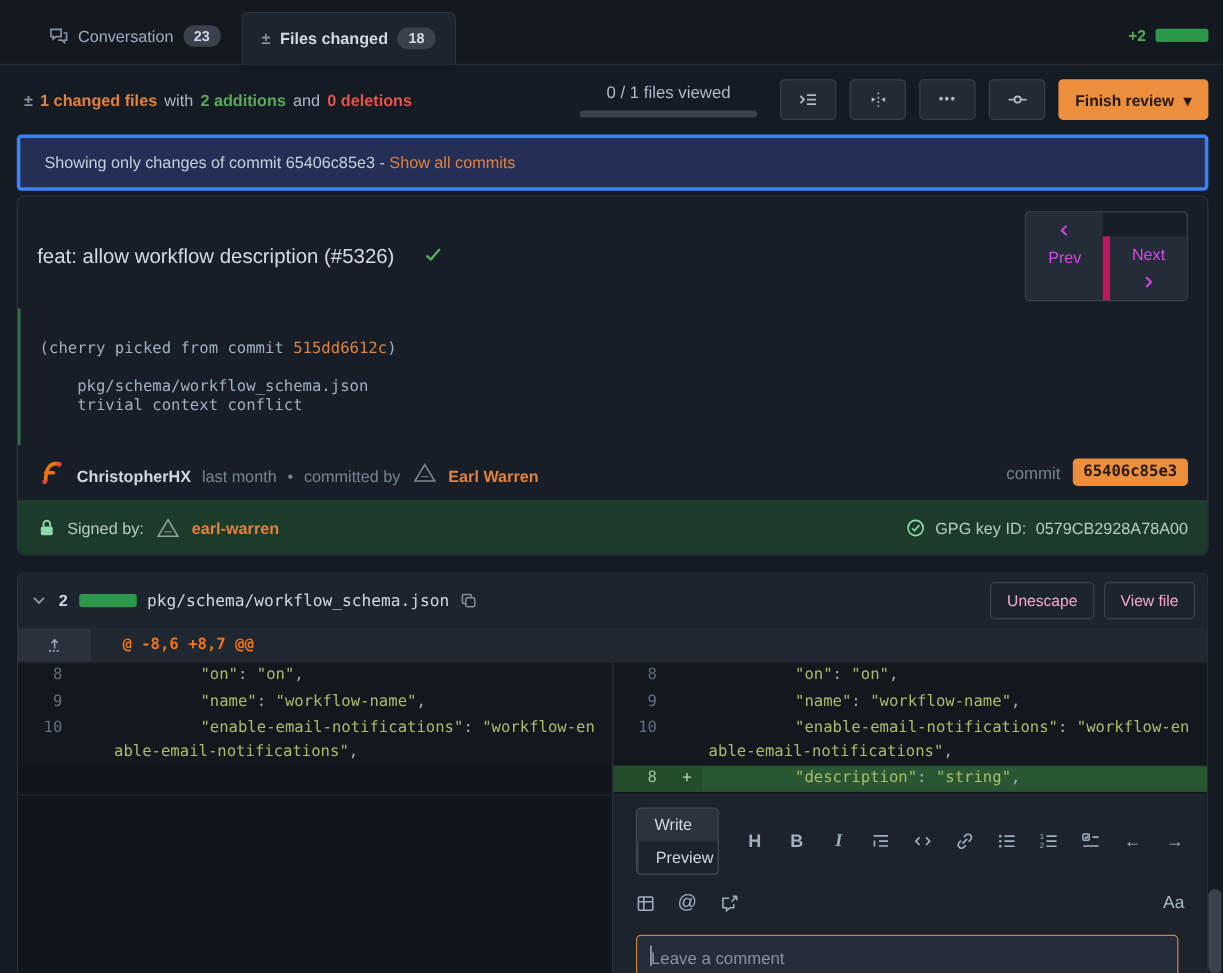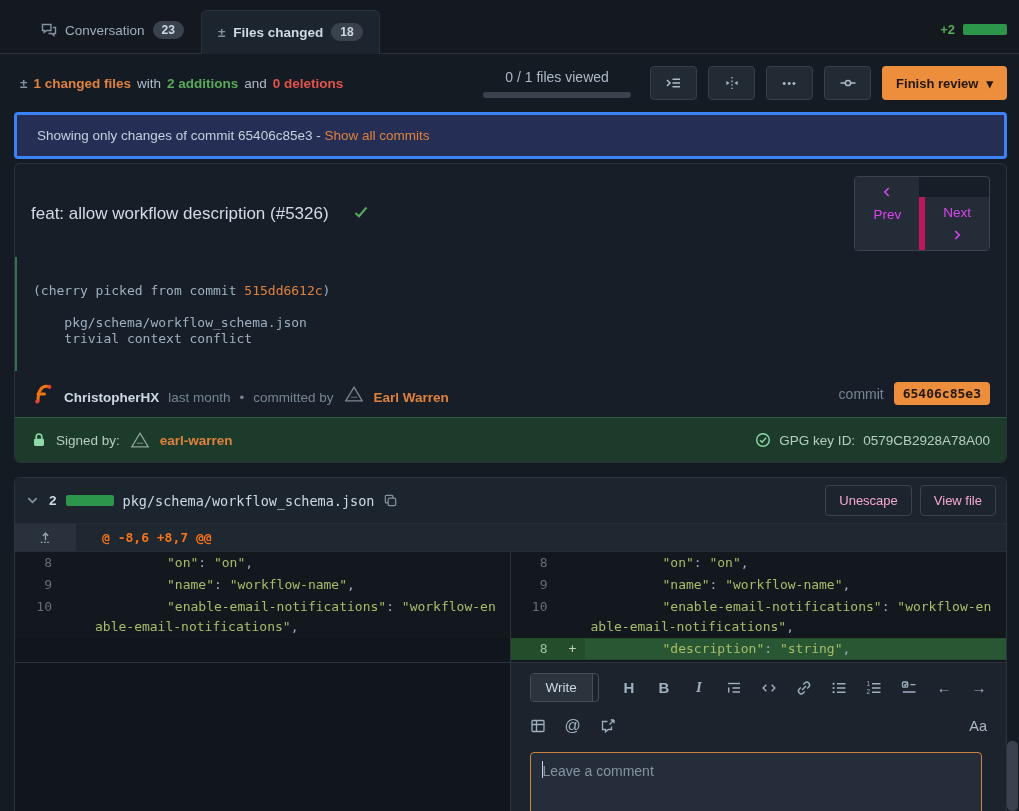--- a/index.html
+++ b/index.html
@@ -91,21 +91,21 @@
   .code .p { color:#9fb0c0; }
   .drow.added { background:#234d2b; }
   .drow.added .code { background:#2a5733; margin-right:0; }
   .drow.placeholder { height:24px; background:#11161d; }
 
   
   .comment-row { display:flex; border-top:1px solid #2b333d; min-height:156px; }
   .left-pad { width:50%; background:#11161d; border-right:1px solid #2b333d; }
   .editor-cell { width:50%; background:#1c232c; padding:10px 19px 0; }
   .ed-row1 { display:flex; align-items:center; gap:19px; }
-  .wp-group { display:flex; border:1px solid #444d58; border-radius:4px; overflow:hidden; margin-right:3px; }
+  .wp-group { display:flex; border:1px solid #444d58; border-radius:4px; overflow:hidden; margin-right:3px;flex-direction:column; }
   .wp-tab { padding:6px 15px; font-size:13.5px; color:#cdd9e5; cursor:pointer; background:transparent; }
   .wp-tab.active { background:#2b333d; }
   .wp-tab + .wp-tab { border-left:1px solid #444d58; }
   .ed-ic { color:#9fb0c0; display:inline-flex; align-items:center; justify-content:center; min-width:16px; cursor:pointer; font-size:15px; }
   .ed-ic.bold { font-weight:800; }
   .ed-ic.italic { font-style:italic; font-family:"Liberation Serif", serif; font-weight:600; }
   .ed-row2 { display:flex; align-items:center; gap:19px; margin-top:15px; }
   .ed-aa { margin-left:auto; font-size:14.5px; color:#adbac7; cursor:pointer; }
   .ta-wrap { position:relative; margin-top:17px; }
   textarea.comment-input { width:452px; height:120px; background:#242d39; border:1px solid #cf8140; border-radius:4px;

